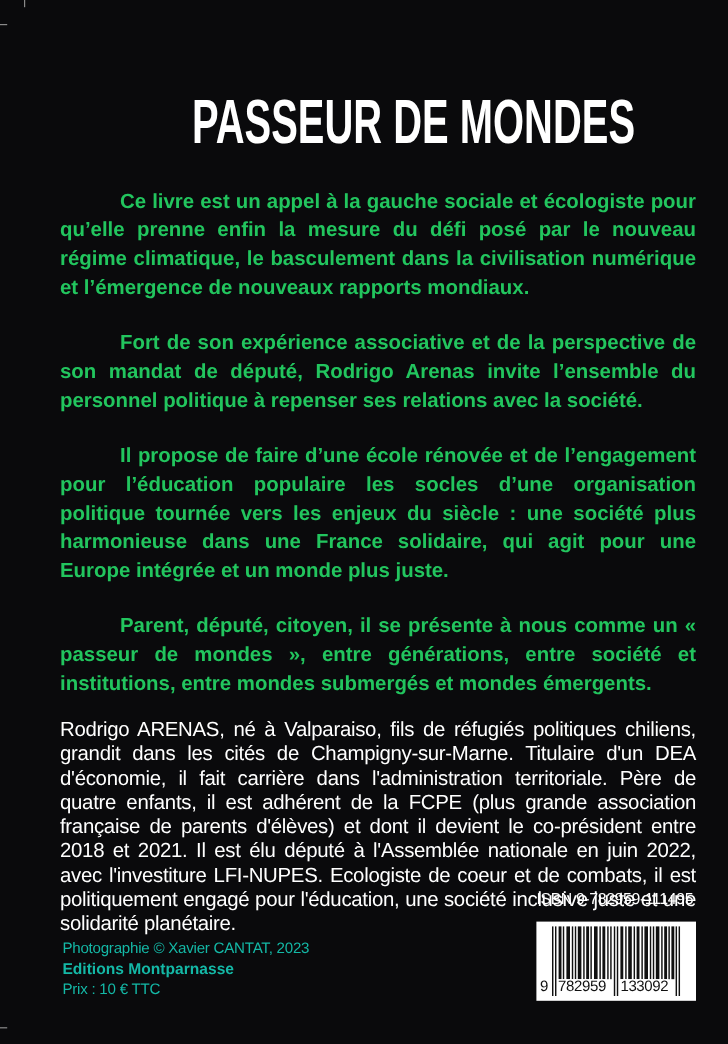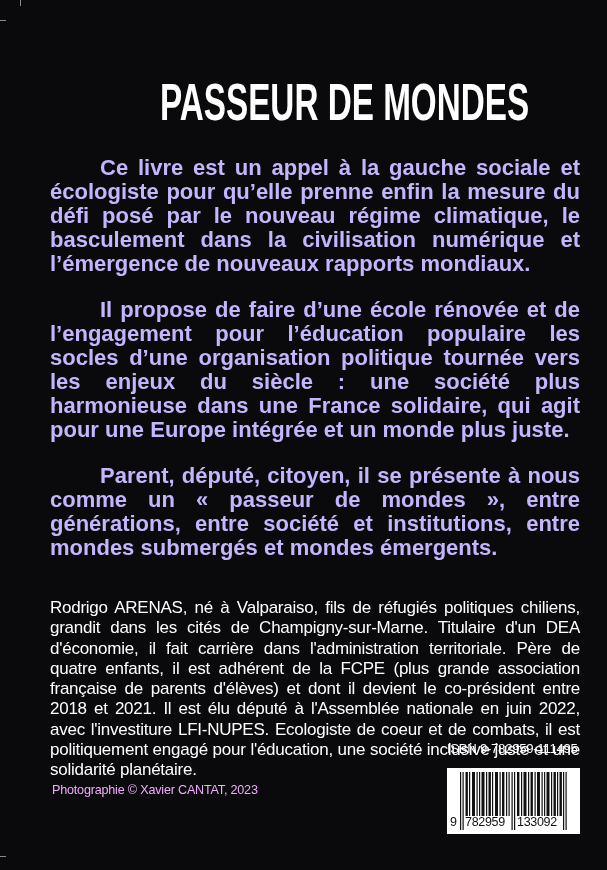--- a/index.html
+++ b/index.html
@@ -29,44 +29,44 @@
     color: #ffffff;
   }
   .synopsis {
     position: absolute;
     left: 50px; top: 156px;
     width: 530px;
   }
   .synopsis p {
     margin: 0 0 22px 0;
     font-weight: bold;
-    font-size: 22px;
+    font-size: 17px;
     line-height: 24px;
     text-align: justify;
     text-indent: 50px;
-    color: #c4b5fd;
+    color: #22c55e;
   }
   .synopsis p.p2 { margin-bottom: 22px; }
   .bio {
     position: absolute;
     left: 50px; top: 598px;
     width: 530px;
     margin: 0;
     font-size: 17px;
     line-height: 20.3px;
     text-align: justify;
     color: #ffffff;
     letter-spacing: -0.25px;
   }
   .credits {
     position: absolute;
     left: 52px; top: 782px;
     font-size: 12.6px;
     line-height: 17px;
-    color: #f0abfc;
+    color: #14b8a6;
     letter-spacing: -0.2px;
   }
   .credits .publisher { font-weight: bold; font-size: 13px; letter-spacing: 0; }
   .isbn-label {
     position: absolute;
     left: 447px; top: 741px;
     width: 133px;
     font-size: 13.2px;
     line-height: 16px;
     color: #ffffff;
@@ -96,28 +96,31 @@
 <body>
 
 <div class="crop-mark" style="left:20px;top:0;width:1px;height:6px;"></div>
 <div class="crop-mark" style="left:0;top:20px;width:6px;height:1px;"></div>
 <div class="crop-mark" style="left:0;top:856px;width:6px;height:1px;"></div>
 
 <h1 class="title">PASSEUR DE MONDES</h1>
 
 <div class="synopsis">
   <p class="p0">Ce livre est un appel à la gauche sociale et écologiste pour qu’elle prenne enfin la mesure du défi posé par le nouveau régime climatique, le basculement dans la civilisation numérique et l’émergence de nouveaux rapports mondiaux.</p>
+  <p class="p1">Fort de son expérience associative et de la perspective de son mandat de député, Rodrigo Arenas invite l’ensemble du personnel politique à repenser ses relations avec la société.</p>
   <p class="p2">Il propose de faire d’une école rénovée et de l’engagement pour l’éducation populaire les socles d’une organisation politique tournée vers les enjeux du siècle : une société plus harmonieuse dans une France solidaire, qui agit pour une Europe intégrée et un monde plus juste.</p>
   <p class="p3">Parent, député, citoyen, il se présente à nous comme un « passeur de mondes », entre générations, entre société et institutions, entre mondes submergés et mondes émergents.</p>
 </div>
 
 <p class="bio">Rodrigo ARENAS, né à Valparaiso, fils de réfugiés politiques chiliens, grandit dans les cités de Champigny-sur-Marne. Titulaire d'un DEA d'économie, il fait carrière dans l'administration territoriale. Père de quatre enfants, il est adhérent de la FCPE (plus grande association française de parents d'élèves) et dont il devient le co-président entre 2018 et 2021. Il est élu député à l'Assemblée nationale en juin 2022, avec l'investiture LFI-NUPES. Ecologiste de coeur et de combats, il est politiquement engagé pour l'éducation, une société inclusive juste et une solidarité planétaire.</p>
 
 <div class="credits">
   <div>Photographie © Xavier CANTAT, 2023</div>
+  <div class="publisher">Editions Montparnasse</div>
+  <div>Prix : 10 € TTC</div>
 </div>
 
 <div class="isbn-label">ISBN 9-782959-111495</div>
 
 <div class="barcode">
   <svg width="133" height="66" viewBox="0 0 133 66">
     <g fill="#111">
 
       <rect x="13" y="4" width="1.2" height="58"></rect>
       <rect x="15.5" y="4" width="1.2" height="58"></rect>

